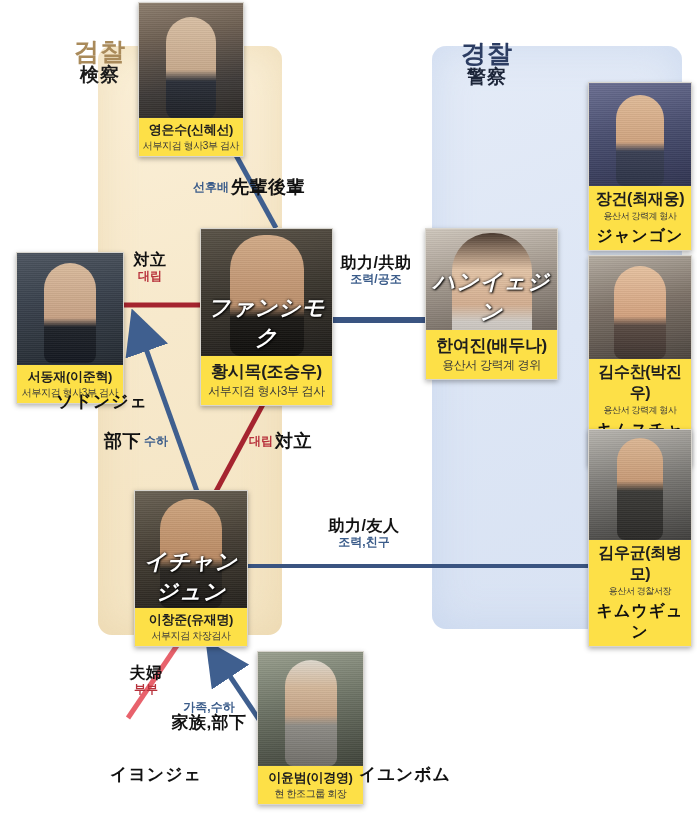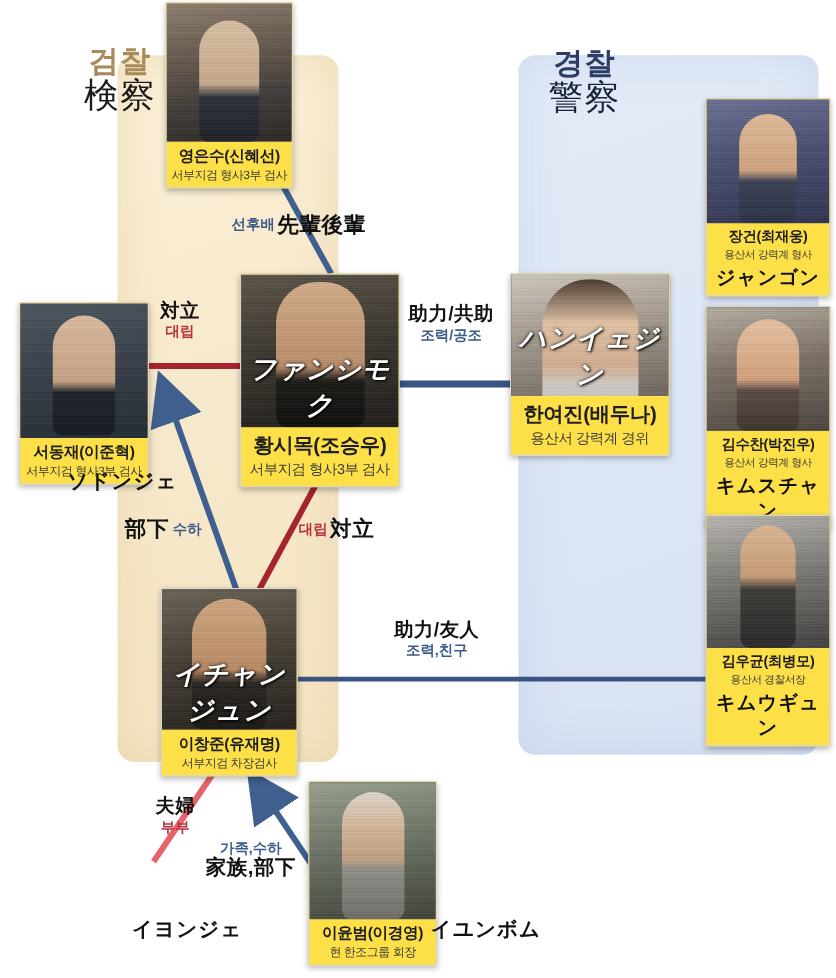--- a/index.html
+++ b/index.html
@@ -17,21 +17,21 @@
   .panel.prosecution{
     background:linear-gradient(160deg,#fbf0d8 0%,#f7e9cc 45%,#f4e4c2 100%);
     box-shadow:inset 0 0 40px rgba(225,200,150,.45);
   }
   .panel.police{
     background:linear-gradient(160deg,#e4ebf7 0%,#dde6f5 50%,#d8e2f3 100%);
     box-shadow:inset 0 0 40px rgba(180,200,230,.45);
   }
   .panel-title{position:absolute;text-align:center;line-height:1.08;}
   .panel-title .kr{display:block;font-size:25px;font-weight:bold;letter-spacing:1px;}
-  .panel-title .jp{display:block;font-size:29px;font-weight:normal;letter-spacing:1px;text-align:center;}
+  .panel-title .jp{display:block;font-size:19px;font-weight:bold;letter-spacing:1px;text-align:center;}
   .prosecution-title .kr{color:#a98a5a;}
   .prosecution-title .jp{color:#1b1b1b;}
   .police-title .kr{color:#2c3d63;}
   .police-title .jp{color:#1b2438;}
 
   
   #links{position:absolute;left:0;top:0;width:697px;height:815px;}
 
   
   .rel{position:absolute;white-space:nowrap;line-height:1.05;}
@@ -55,21 +55,21 @@
   .card .photo .ph{position:absolute;inset:0;}
   .card .photo .grain{position:absolute;inset:0;
         background:repeating-linear-gradient(0deg,rgba(255,255,255,.045) 0 1px,rgba(0,0,0,.045) 1px 2px);}
   .card .katakana-on{position:absolute;left:0;right:0;bottom:3px;
         font-size:22px;font-weight:bold;color:#fff;letter-spacing:1px;
         text-shadow:0 0 3px rgba(0,0,0,.85),1px 1px 2px rgba(0,0,0,.9);font-style:italic;}
   .card .nm{font-size:13px;font-weight:bold;color:#1e1e1e;padding-top:3px;letter-spacing:-.3px;}
   .card .role{font-size:10px;color:#3a3a3a;padding-bottom:3px;letter-spacing:-.4px;}
   .card.big .nm{font-size:17px;padding-top:4px;}
   .card.big .role{font-size:12px;padding-bottom:5px;}
-  .card.small .nm{font-size:12px;}
+  .card.small .nm{font-size:16px;}
   .card.small .role{font-size:9px;}
   .katakana-out{position:absolute;font-size:17px;font-weight:bold;color:#111;
         letter-spacing:1px;white-space:nowrap;}
   .katakana-in{display:block;font-size:16px;font-weight:bold;color:#111;
         letter-spacing:1px;padding-bottom:3px;}
 
   
   .f-young  {background:linear-gradient(170deg,#8d7e6e 0%,#6d5f52 30%,#3e3a38 70%,#2a2724 100%);}
   .f-sdj    {background:linear-gradient(170deg,#4d5560 0%,#3a424d 40%,#232930 100%);}
   .f-hsm    {background:linear-gradient(170deg,#5a5348 0%,#3d3830 45%,#1e1c19 100%);}

